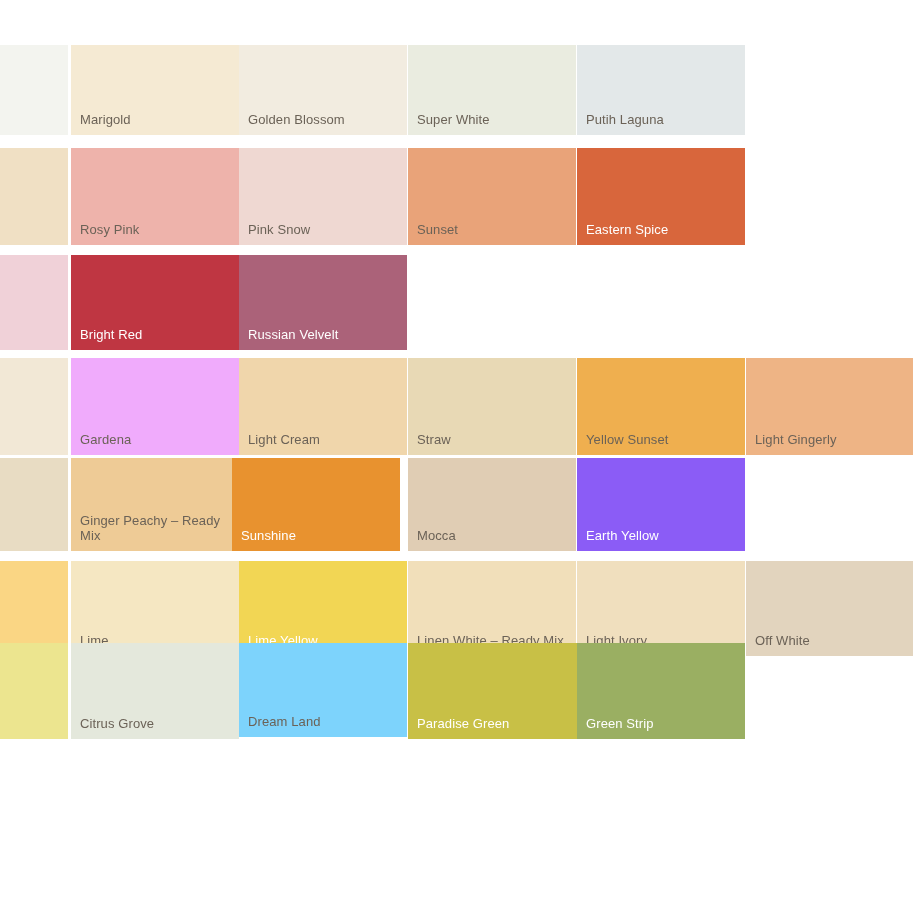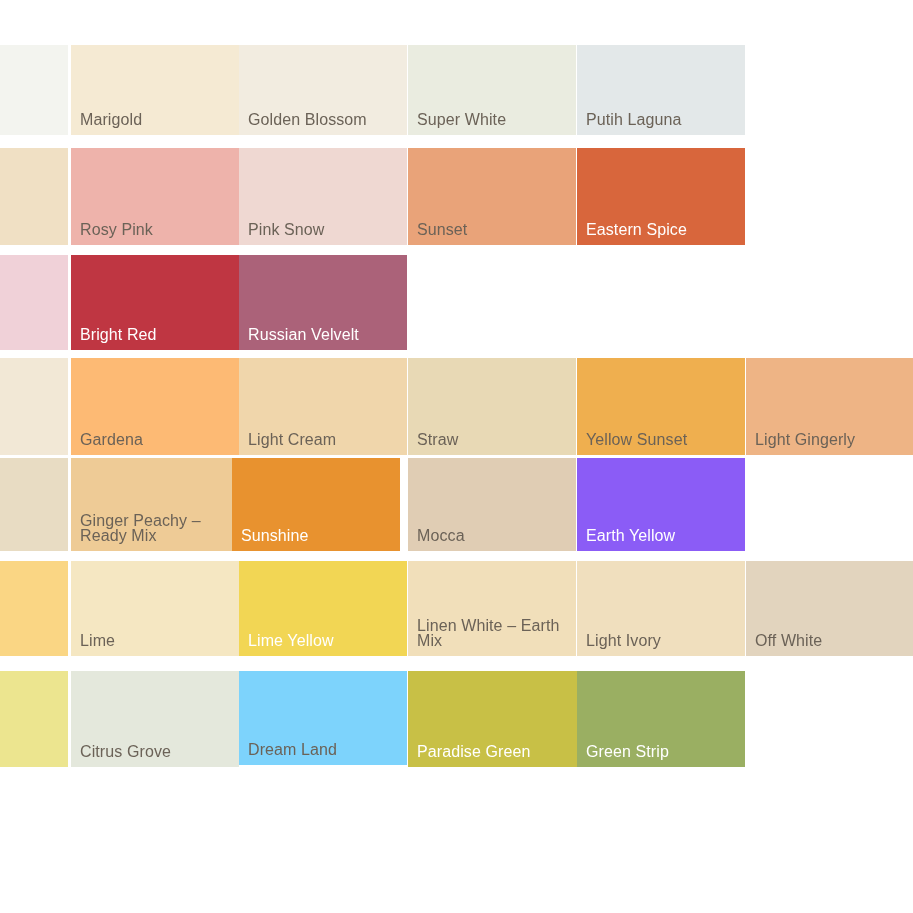--- a/index.html
+++ b/index.html
@@ -33,21 +33,21 @@
     display: block;
     overflow: hidden;
   }
 
   .swatch-label {
     position: absolute;
     left: 9px;
     bottom: 8px;
     right: 6px;
     font-family: "Liberation Sans", sans-serif;
-    font-size: 16px;
+    font-size: 13px;
     line-height: 15px;
     letter-spacing: 0.1px;
     white-space: normal;
     word-break: normal;
     text-align: left;
   }
 
   .swatch-label.dark  { color: #6b6257; }
   .swatch-label.light { color: #ffffff; }
 </style>
@@ -89,21 +89,21 @@
       <div class="swatch" style="left: 0px; width: 68px; height: 95px; background: rgb(240, 209, 216);"></div>
       <div class="swatch" style="left: 71px; width: 168px; height: 95px; background: rgb(191, 54, 66);">
         <span class="swatch-label light">Bright Red</span>
       </div>
       <div class="swatch" style="left: 239px; width: 168px; height: 95px; background: rgb(171, 98, 121);">
         <span class="swatch-label light">Russian Velvelt</span>
       </div>
     </div>
     <div class="swatch-row" style="top: 358px; height: 97px;">
       <div class="swatch" style="left: 0px; width: 68px; height: 97px; background: rgb(242, 232, 214);"></div>
-      <div class="swatch" style="left: 71px; width: 168px; height: 97px; background: #fdba74;">
+      <div class="swatch" style="left: 71px; width: 168px; height: 97px; background: #f0abfc;">
         <span class="swatch-label dark">Gardena</span>
       </div>
       <div class="swatch" style="left: 239px; width: 168px; height: 97px; background: rgb(240, 214, 171);">
         <span class="swatch-label dark">Light Cream</span>
       </div>
       <div class="swatch" style="left: 408px; width: 168px; height: 97px; background: rgb(232, 217, 181);">
         <span class="swatch-label dark">Straw</span>
       </div>
       <div class="swatch" style="left: 577px; width: 168px; height: 97px; background: rgb(239, 175, 79);">
         <span class="swatch-label dark">Yellow Sunset</span>
@@ -129,30 +129,30 @@
     </div>
     <div class="swatch-row" style="top: 561px; height: 95px;">
       <div class="swatch" style="left: 0px; width: 68px; height: 95px; background: rgb(250, 214, 132);"></div>
       <div class="swatch" style="left: 71px; width: 168px; height: 95px; background: rgb(245, 231, 194);">
         <span class="swatch-label dark">Lime</span>
       </div>
       <div class="swatch" style="left: 239px; width: 168px; height: 95px; background: rgb(242, 214, 84);">
         <span class="swatch-label light">Lime Yellow</span>
       </div>
       <div class="swatch" style="left: 408px; width: 168px; height: 95px; background: rgb(241, 223, 186);">
-        <span class="swatch-label dark">Linen White – Earth Mix</span>
+        <span class="swatch-label dark">Linen White – Ready Mix</span>
       </div>
       <div class="swatch" style="left: 577px; width: 168px; height: 95px; background: rgb(240, 223, 190);">
         <span class="swatch-label dark">Light Ivory</span>
       </div>
       <div class="swatch" style="left: 746px; width: 168px; height: 95px; background: rgb(226, 212, 190);">
         <span class="swatch-label dark">Off White</span>
       </div>
     </div>
-    <div class="swatch-row" style="top: 671px; height: 96px;">
+    <div class="swatch-row" style="top: 643px; height: 96px;">
       <div class="swatch" style="left: 0px; width: 68px; height: 96px; background: rgb(236, 229, 143);"></div>
       <div class="swatch" style="left: 71px; width: 168px; height: 96px; background: rgb(228, 232, 220);">
         <span class="swatch-label dark">Citrus Grove</span>
       </div>
       <div class="swatch" style="left: 239px; width: 168px; height: 94px; background: #7dd3fc;">
         <span class="swatch-label dark">Dream Land</span>
       </div>
       <div class="swatch" style="left: 408px; width: 173px; height: 96px; background: rgb(200, 192, 70);">
         <span class="swatch-label light">Paradise Green</span>
       </div>

